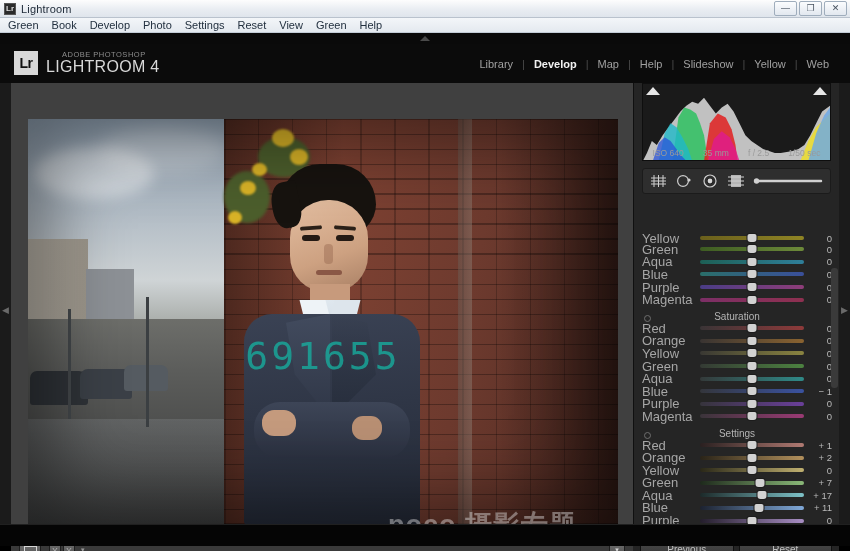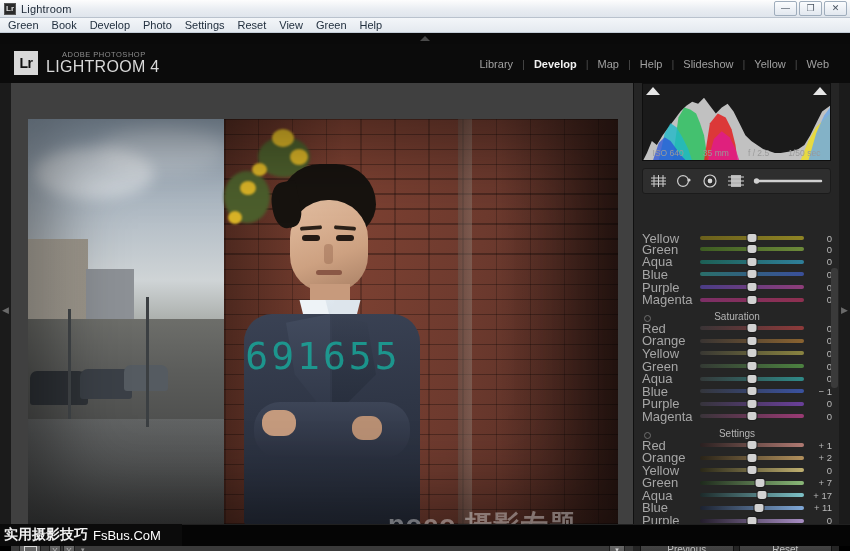--- a/index.html
+++ b/index.html
@@ -654,18 +654,14 @@
 
     <div class="btn-row">
       <div class="lr-btn">Previous</div>
       <div class="lr-btn">Reset</div>
     </div>
 
   </div>
 
   <div class="statusbar"></div>
 
-  <div class="fsbus">
-    <span class="cn">实用摄影技巧</span>
-    <span class="en">FsBus.CoM</span>
-  </div>
 
 </div>
 
 </body></html>

